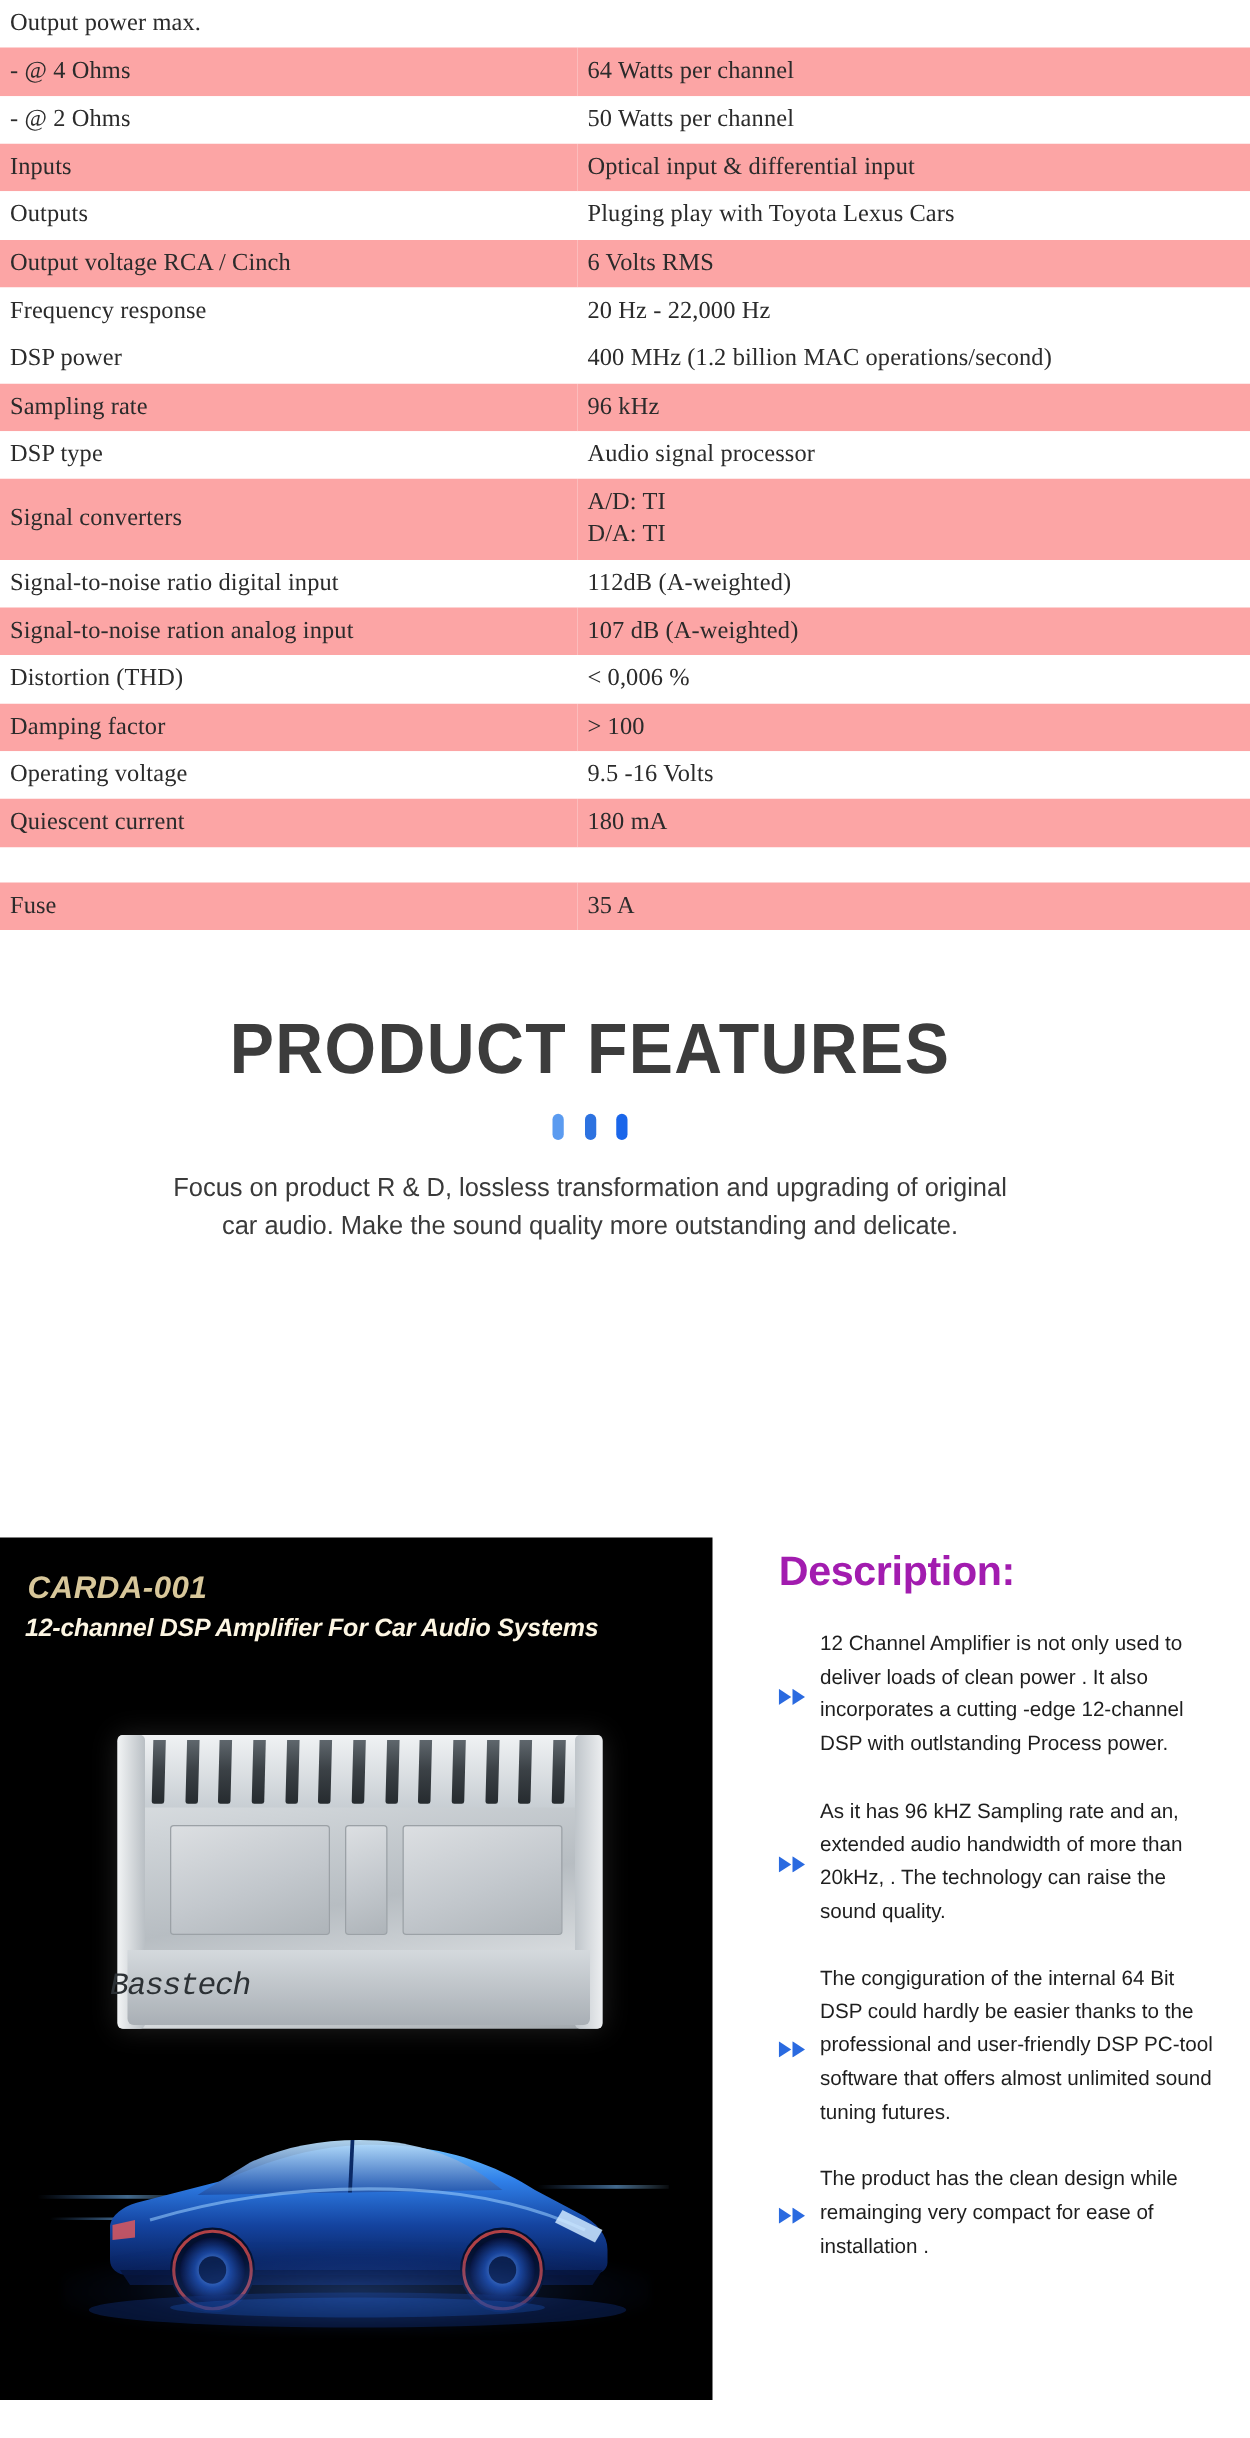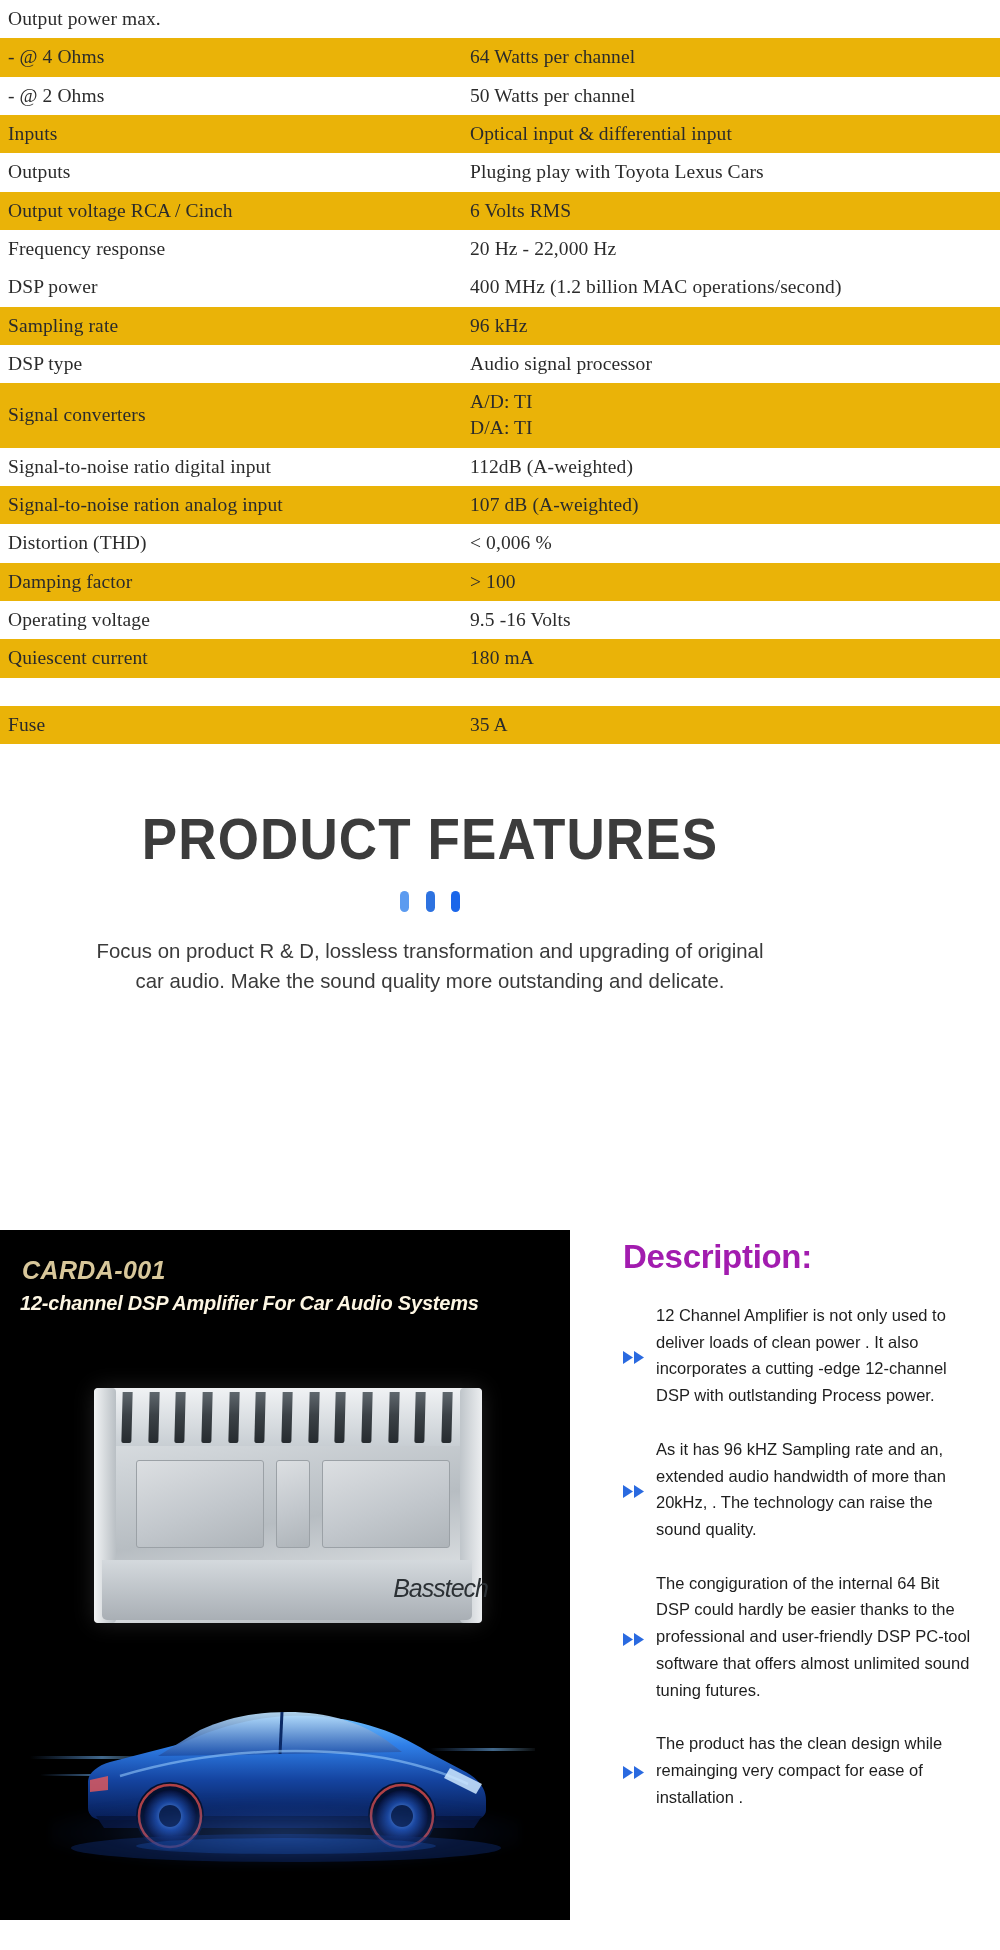--- a/index.html
+++ b/index.html
@@ -26,33 +26,34 @@
   .spec-table td {
     font-size: 19.5px;
     color: #2b2b2b;
     padding: 6px 10px 6px 8px;
     vertical-align: middle;
     line-height: 1.35;
     letter-spacing: 0.1px;
   }
   .spec-table td.k { width: 462px; font-weight: 400; }
   .spec-table td.v { width: 538px; }
-  .row-shade td { background: #eab308; }
+  .row-shade td { background: #fca5a5; }
   .row-plain td { background: #ffffff; }
   .spec-table tr.h-28 td { height: 28px; }
   .spec-table tr.h-34 td { height: 34px; }
   .spec-table tr.h-60 td { height: 60px; }
 
   .two-line span { display: block; }
 
   
   .features {
     width: 860px;
     text-align: center;
     padding-top: 66px;
+    margin-left: 42px;
   }
   .features-title {
     font-family: "Liberation Sans", sans-serif;
     font-size: 57px;
     font-weight: bold;
     color: #3c3c3c;
     letter-spacing: 1.2px;
     margin: 0;
     line-height: 1.05;
     transform: scaleX(0.93);
@@ -183,22 +184,22 @@
     position: absolute;
     left: 14px; top: 172px;
     width: 370px; height: 60px;
     background: linear-gradient(180deg,#d4d9dd 0%, #a9afb5 100%);
     border-radius: 0 0 5px 5px;
   }
   .amp-logo {
     position: absolute;
     left: 0; top: 186px;
     width: 400px;
-    text-align: right;
-    font-family: Liberation Sans, sans-serif;
+    text-align: left;
+    font-family: Liberation Mono, monospace;
     font-style: italic;
     font-size: 25px;
     color: #2c3135;
     letter-spacing: -1px;
   }
 
   
   .car-wrap {
     position: absolute;
     left: 30px;

